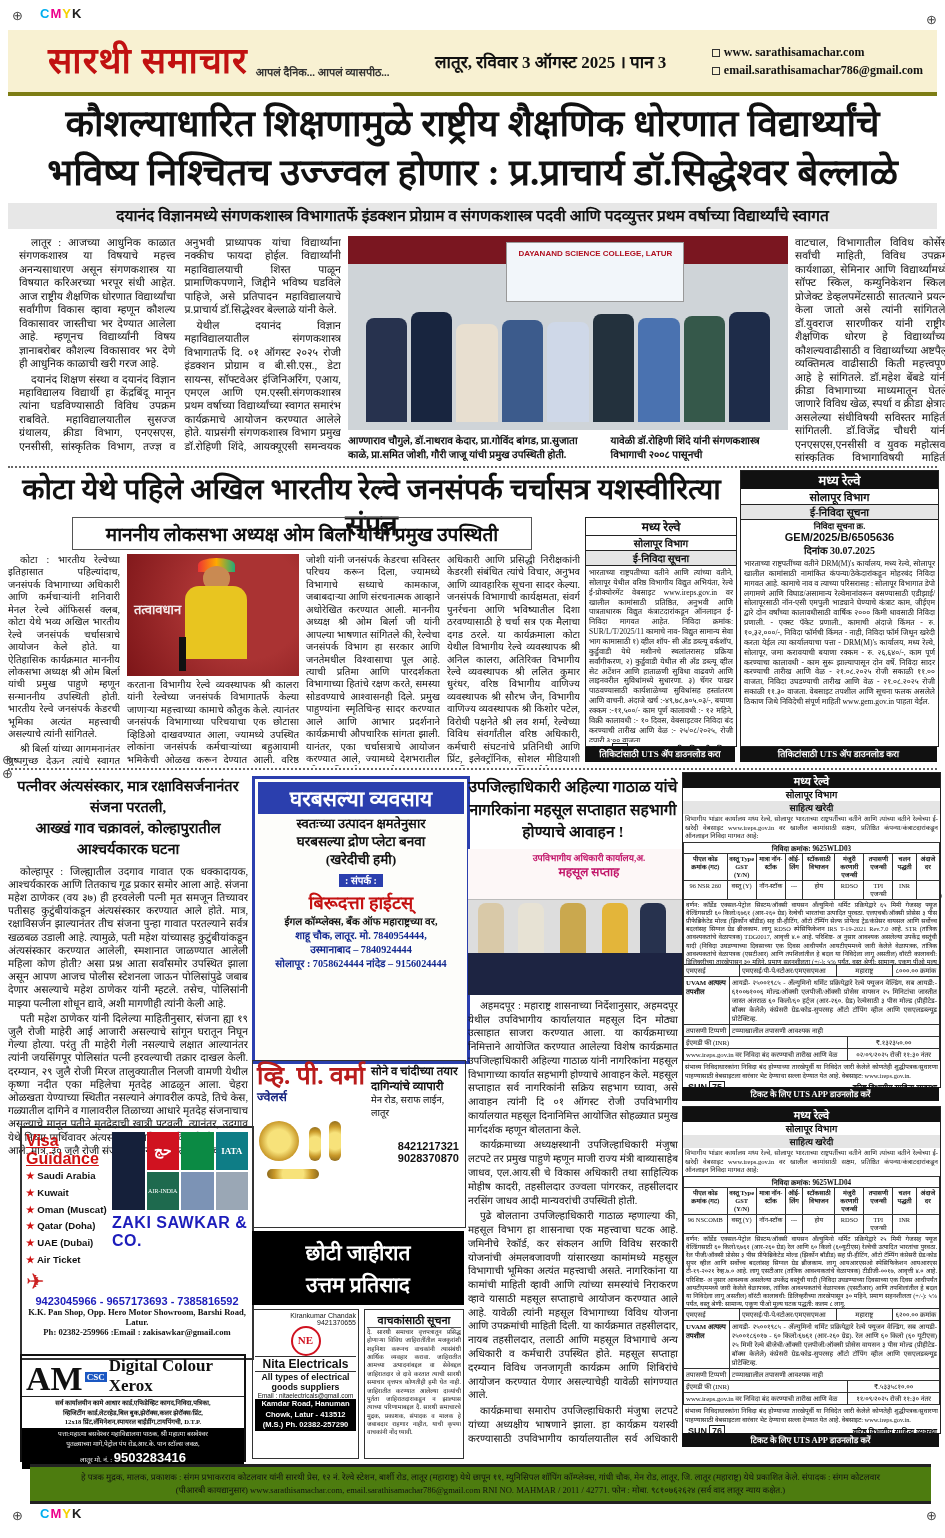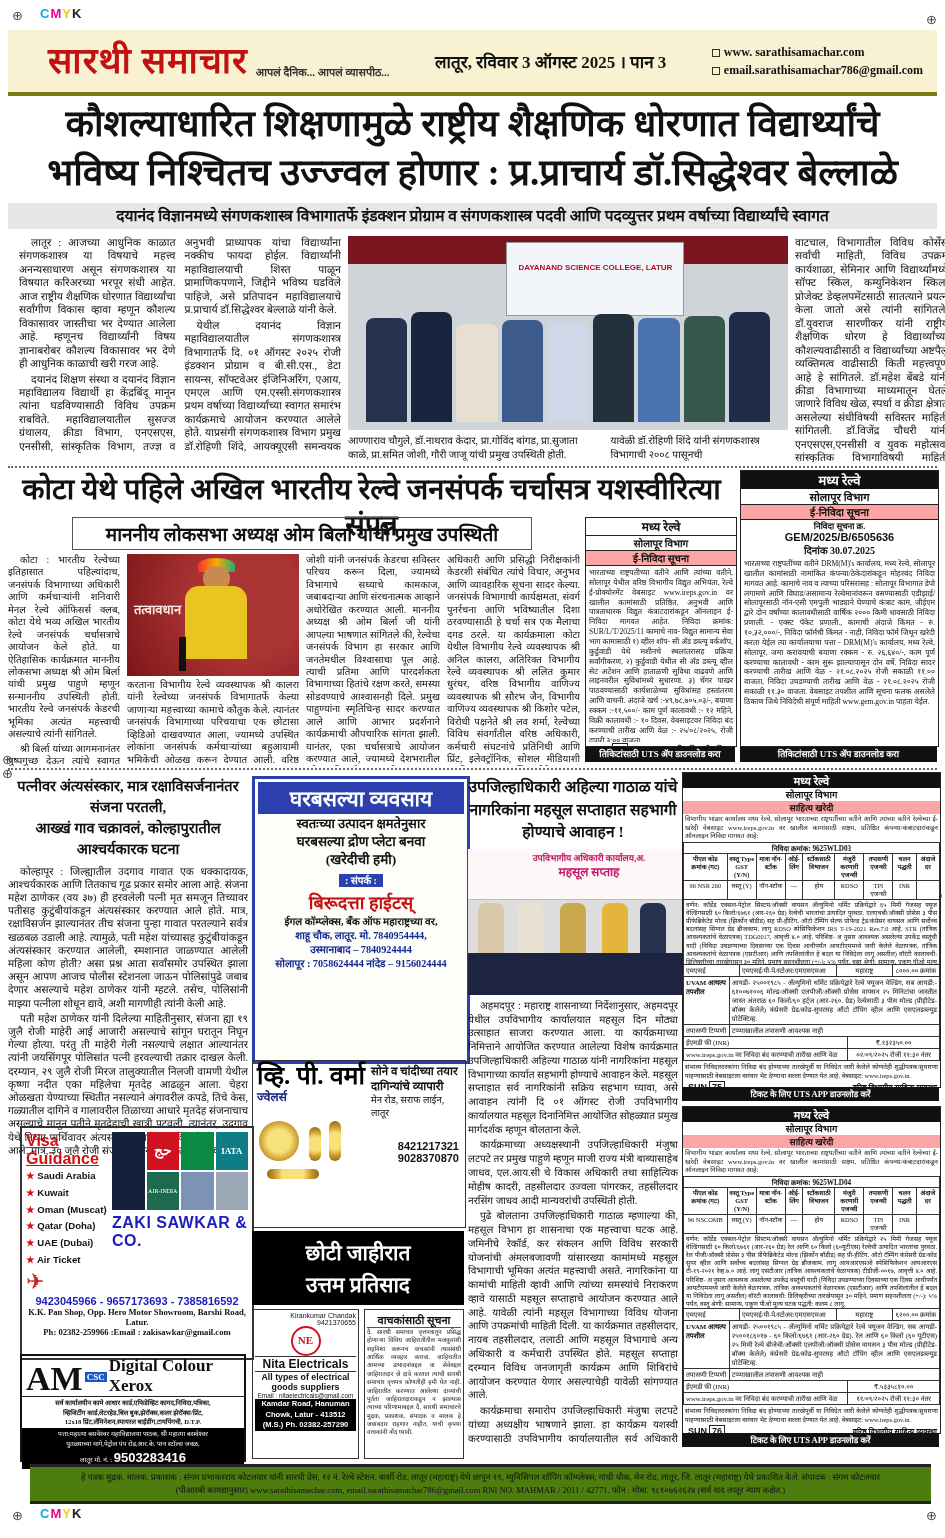--- a/index.html
+++ b/index.html
@@ -23,39 +23,39 @@
   
   .h1line{font-size:37px;font-weight:bold;line-height:1.32;text-align:center;letter-spacing:0;}
   .subhead{background:#e7e7e7;font-size:15.5px;font-weight:bold;text-align:center;line-height:26px;}
   .dotsep{border-top:2px dotted #666;}
   .news{font-size:10.6px;line-height:1.27;}
   .news p{margin:0 0 2px 0;text-indent:12px;}
   .twocol{column-count:2;column-gap:9px;}
   
   .photo1{background:linear-gradient(#7a1620 0 28px,#cfd4d8 28px 100%);position:relative;}
   .banner1{position:absolute;left:36%;top:6px;width:40%;height:52px;background:#f2f6fa;border:1px solid #999;
-           color:#b01020;font-family:"Liberation Sans",sans-serif;font-weight:bold;font-size:8px;text-align:center;padding-top:20px;}
+           color:#b01020;font-family:"Liberation Sans",sans-serif;font-weight:bold;font-size:8px;text-align:center;padding-top:6px;}
   .people{position:absolute;bottom:8px;left:4%;width:92%;height:110px;display:flex;gap:4px;align-items:flex-end;}
   .person{flex:1;border-radius:8px 8px 0 0;}
-  .caprow{font-size:10.2px;font-weight:normal;display:flex;gap:14px;}
+  .caprow{font-size:10.2px;font-weight:bold;display:flex;gap:14px;}
   .photo2{background:radial-gradient(circle at 70% 40%,#a33 0 40%,#7c1518 100%);position:relative;}
   .photo2 .fig{position:absolute;left:34%;top:26%;width:36%;height:60%;background:#e8c520;border-radius:14px 14px 0 0;}
   .photo2 .head{position:absolute;left:44%;top:10%;width:16%;height:20%;background:#c98a52;border-radius:50%;}
   .photo2 .turban{position:absolute;left:41%;top:3%;width:22%;height:12%;background:linear-gradient(90deg,#e33,#fa0,#2a7);border-radius:50% 50% 0 0;}
   .photo2 .mic{position:absolute;left:30%;bottom:4%;width:7px;height:34px;background:#111;}
   .photo2 .ptxt{position:absolute;left:4%;top:38%;color:#fff;font-weight:bold;font-size:13px;opacity:.9;}
   .photo3{background:#ddd;position:relative;}
   .photo3 .ban{position:absolute;top:0;left:0;right:0;height:46px;background:#fdf7f7;border-bottom:1px solid #bbb;
      color:#c2186b;font-weight:bold;font-size:9px;text-align:center;padding-top:4px;line-height:1.3;}
   .photo3 .table{position:absolute;bottom:0;left:0;right:0;height:42px;background:#1d2442;}
   .photo3 .pp{position:absolute;bottom:40px;width:26px;height:52px;border-radius:8px 8px 0 0;}
   
   .tbox{border:1.5px solid #222;background:#fff;}
   .tbox .blackbar{background:#111;color:#fff;font-weight:bold;text-align:center;}
-  .tbox .graybar{background:#fca5a5;font-weight:bold;text-align:center;}
+  .tbox .graybar{background:#e5e5e5;font-weight:bold;text-align:center;}
   .tiny{font-size:7.6px;line-height:1.3;}
   .utsbar{background:#111;color:#fff;font-weight:bold;text-align:center;font-size:9px;line-height:15px;}
   .sunrow{display:flex;justify-content:space-between;align-items:center;padding:1px 3px;}
   .suntag{font-size:9px;font-weight:bold;font-family:"Liberation Sans",sans-serif;}
   .suntag span{border:1px solid #222;padding:0 2px;margin-left:2px;}
   
   .gtable{display:grid;grid-template-columns:1.5fr 1fr 1fr .6fr 1.1fr 1fr 1fr .8fr .8fr;border-left:1px solid #333;border-top:1px solid #333;}
   .gtable div{border-right:1px solid #333;border-bottom:1px solid #333;font-size:6.4px;line-height:1.25;text-align:center;padding:1px;}
   .kv{display:flex;border:1px solid #333;border-top:none;}
   .kv div{font-size:6.8px;padding:1px 2px;}
@@ -260,21 +260,21 @@
     <div class="c b" style="font-size:18px;color:#c41111;">बिरूदत्ता हाईटस्</div>
     <div class="c b" style="font-size:10.2px;">ईगल कॉम्प्लेक्स, बँक ऑफ महाराष्ट्रच्या वर,</div>
     <div class="c b" style="font-size:10.2px;color:#13288f;">शाहू चौक, लातूर. मो. 7840954444,</div>
     <div class="c b" style="font-size:10.2px;color:#13288f;">उस्मानाबाद – 7840924444</div>
     <div class="c b" style="font-size:10.2px;color:#13288f;">सोलापूर : 7058624444   नांदेड – 9156024444</div>
   </div>
 
   <div class="abs adbox" style="left:252px;top:1060px;width:212px;height:166px;border-width:1.5px;">
     <div style="display:flex;padding:2px 4px;gap:6px;">
       <div>
-        <div style="font-size:25px;font-weight:bold;color:#000000;line-height:1;">व्हि. पी. वर्मा</div>
+        <div style="font-size:25px;font-weight:bold;color:#b91c1c;line-height:1;">व्हि. पी. वर्मा</div>
         <div style="font-size:12px;font-weight:bold;color:#16227e;text-align:left;">ज्वेलर्स</div>
       </div>
       <div style="flex:1;">
         <div class="b" style="font-size:11.5px;"><span>सोने व चांदीच्या तयार</span><br><span>दागिन्यांचे व्यापारी</span></div>
         <div style="font-size:9.5px;">मेन रोड, सराफ लाईन, लातूर</div>
       </div>
     </div>
     <div style="display:flex;align-items:center;padding:0 6px;">
       <div style="flex:1;">
         <span class="goldblob" style="width:40px;height:40px;"></span>

